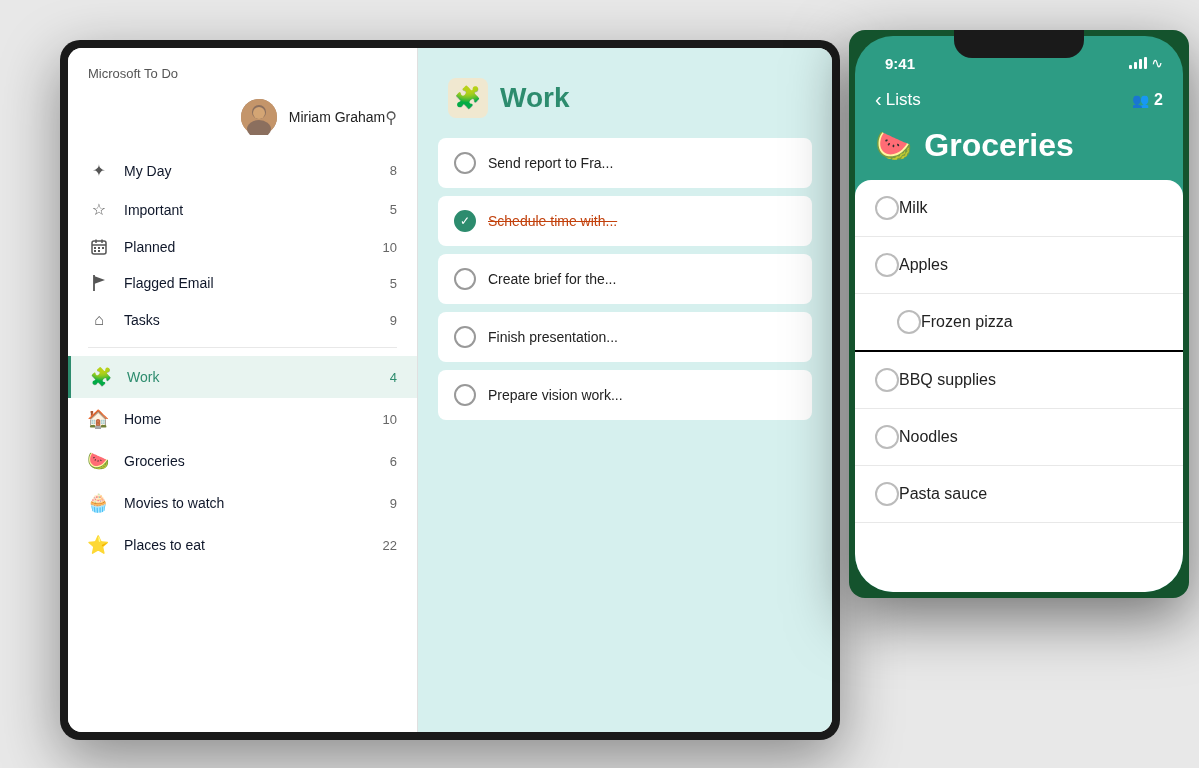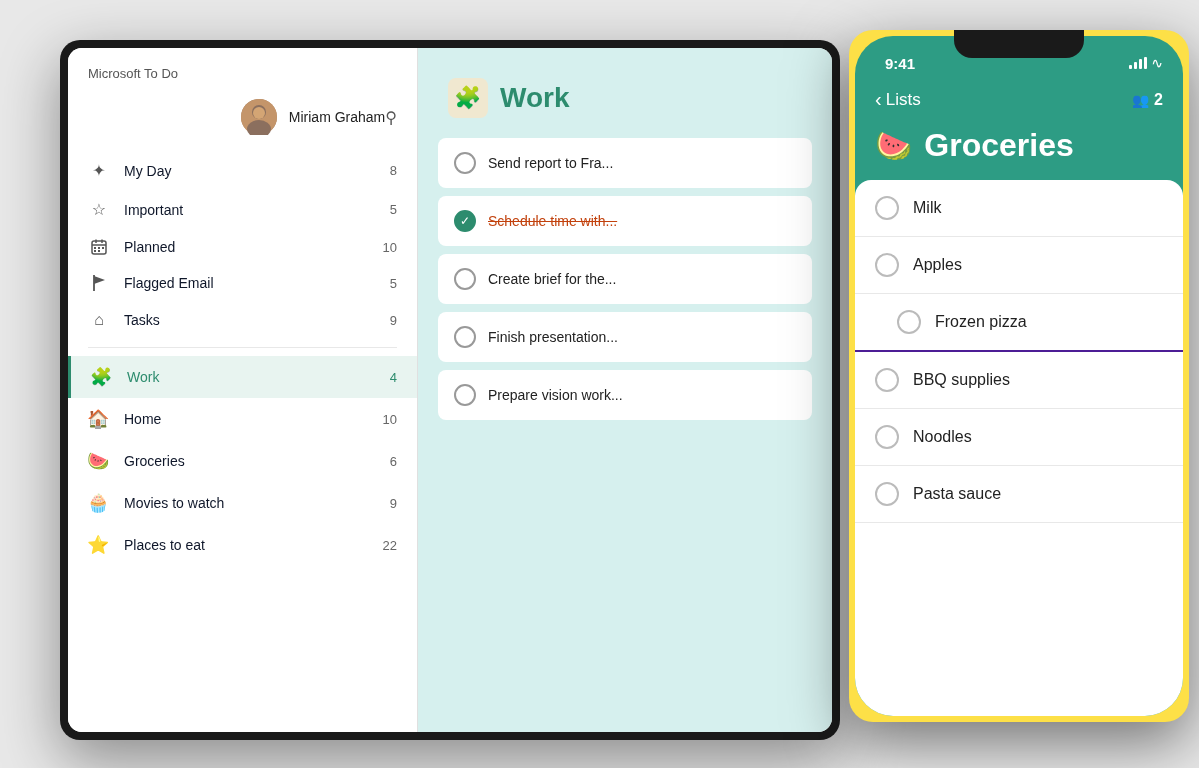--- a/index.html
+++ b/index.html
@@ -199,23 +199,23 @@
       text-decoration: line-through;
       color: #c2410c;
     }
 
     
     .phone-device {
       position: absolute;
       right: 10px;
       top: 30px;
       width: 340px;
-      height: 692px;
-      background: #fde047;
-      border-radius: 24px;
+      height: 568px;
+      background: #14532d;
+      border-radius: 16px;
       box-shadow: 0 20px 60px rgba(0,0,0,0.5);
       overflow: hidden;
     }
     .phone-screen {
       position: absolute;
       left: 6px;
       top: 6px;
       right: 6px;
       bottom: 6px;
       background: #2d9c84;
@@ -297,21 +297,20 @@
       background: white;
       border-radius: 16px 16px 0 0;
       overflow-y: auto;
       margin: 0;
     }
     .grocery-item {
       display: flex;
       align-items: center;
       padding: 16px 20px;
       border-bottom: 1px solid #e8e8e8;
-      gap: 14px;
     }
     .grocery-circle {
       width: 24px;
       height: 24px;
       border-radius: 50%;
       border: 2px solid #bbb;
       flex-shrink: 0;
     }
     .grocery-text {
       font-size: 16px;
@@ -518,21 +517,21 @@
 
     <div class="grocery-list">
       <div class="grocery-item">
         <div class="grocery-circle"></div>
         <span class="grocery-text">Milk</span>
       </div>
       <div class="grocery-item">
         <div class="grocery-circle"></div>
         <span class="grocery-text">Apples</span>
       </div>
-      <div class="grocery-item" style="border-bottom: 2px solid #4c1d95; padding-left: 42px;">
+      <div class="grocery-item" style="border-bottom: 2px solid #000000; padding-left: 42px;">
         <div class="grocery-circle"></div>
         <span class="grocery-text">Frozen pizza</span>
       </div>
       <div class="grocery-item">
         <div class="grocery-circle"></div>
         <span class="grocery-text">BBQ supplies</span>
       </div>
       <div class="grocery-item">
         <div class="grocery-circle"></div>
         <span class="grocery-text">Noodles</span>

